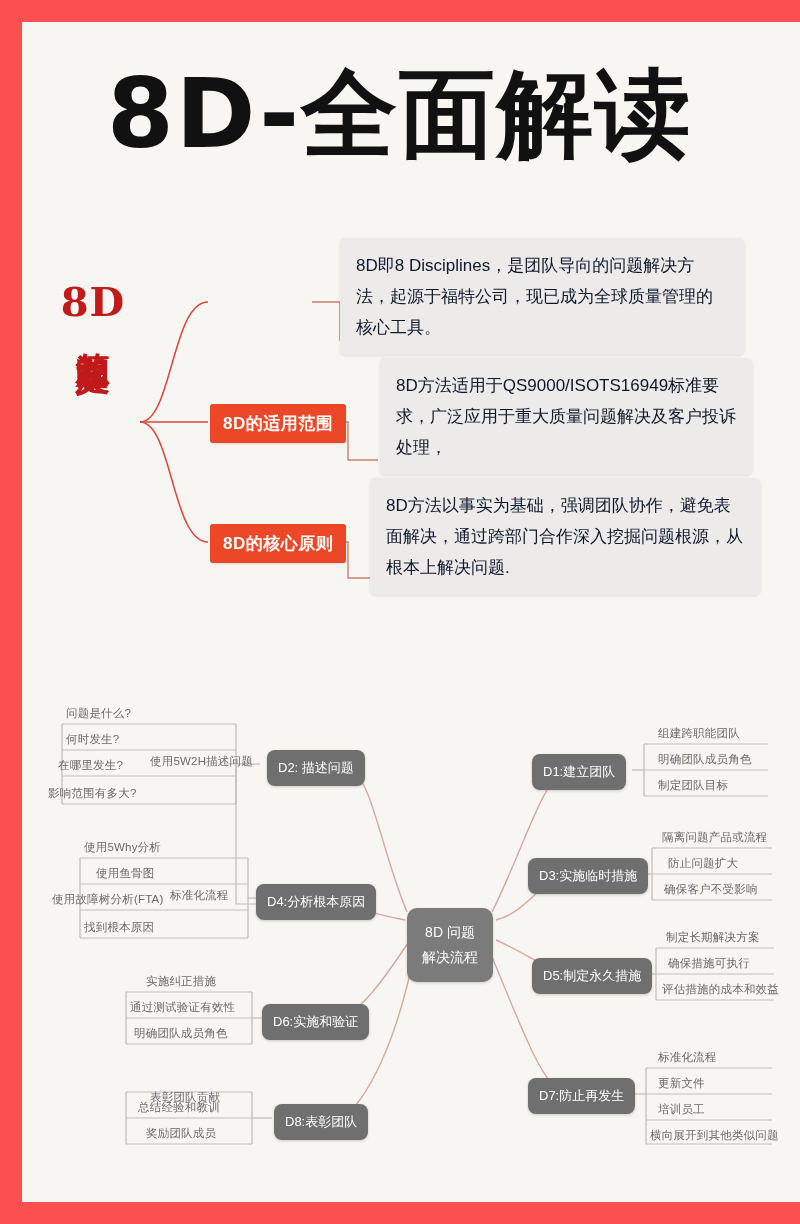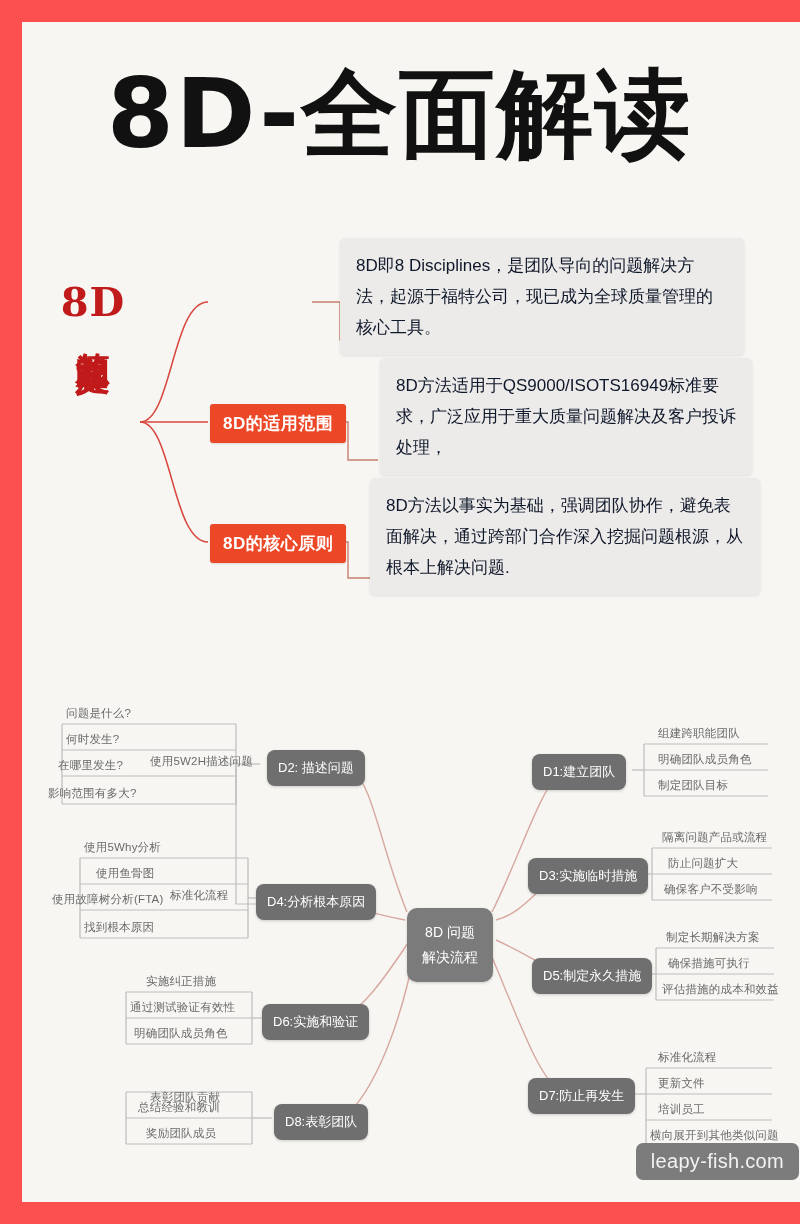--- a/index.html
+++ b/index.html
@@ -238,14 +238,13 @@
     <div class="leaf" style="left:646px;top:294px;">确保措施可执行</div>
     <div class="leaf" style="left:640px;top:320px;">评估措施的成本和效益</div>
 
     <div class="node" style="left:506px;top:416px;">D7:防止再发生</div>
     <div class="leaf" style="left:636px;top:388px;">标准化流程</div>
     <div class="leaf" style="left:636px;top:414px;">更新文件</div>
     <div class="leaf" style="left:636px;top:440px;">培训员工</div>
     <div class="leaf" style="left:628px;top:466px;">横向展开到其他类似问题</div>
   </div>
 
-  <div id="watermark">leapy-fish.com</div>
 </div>
 
 </body></html>

